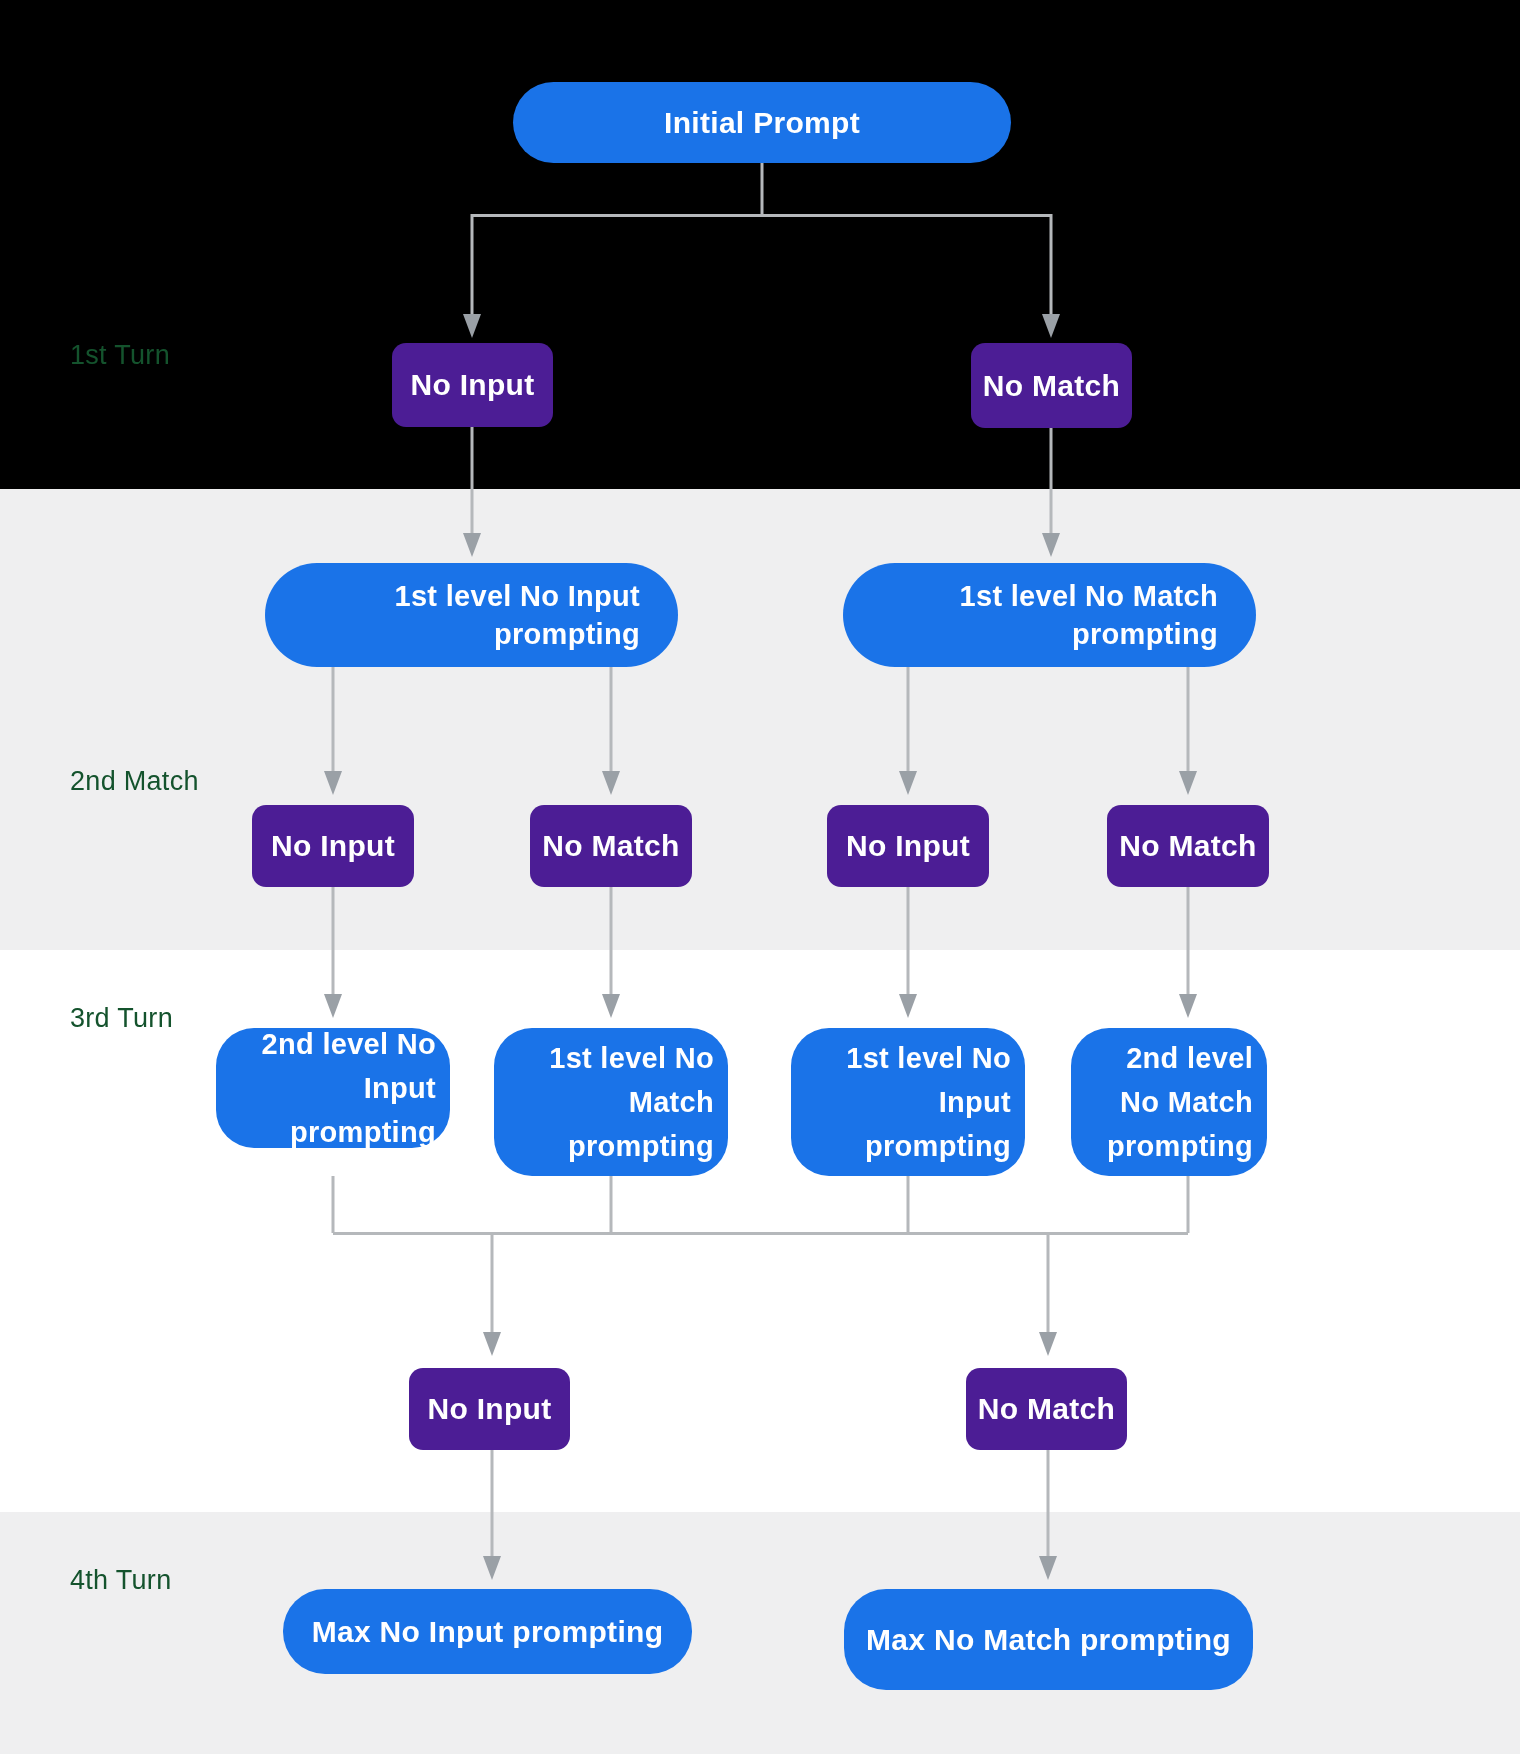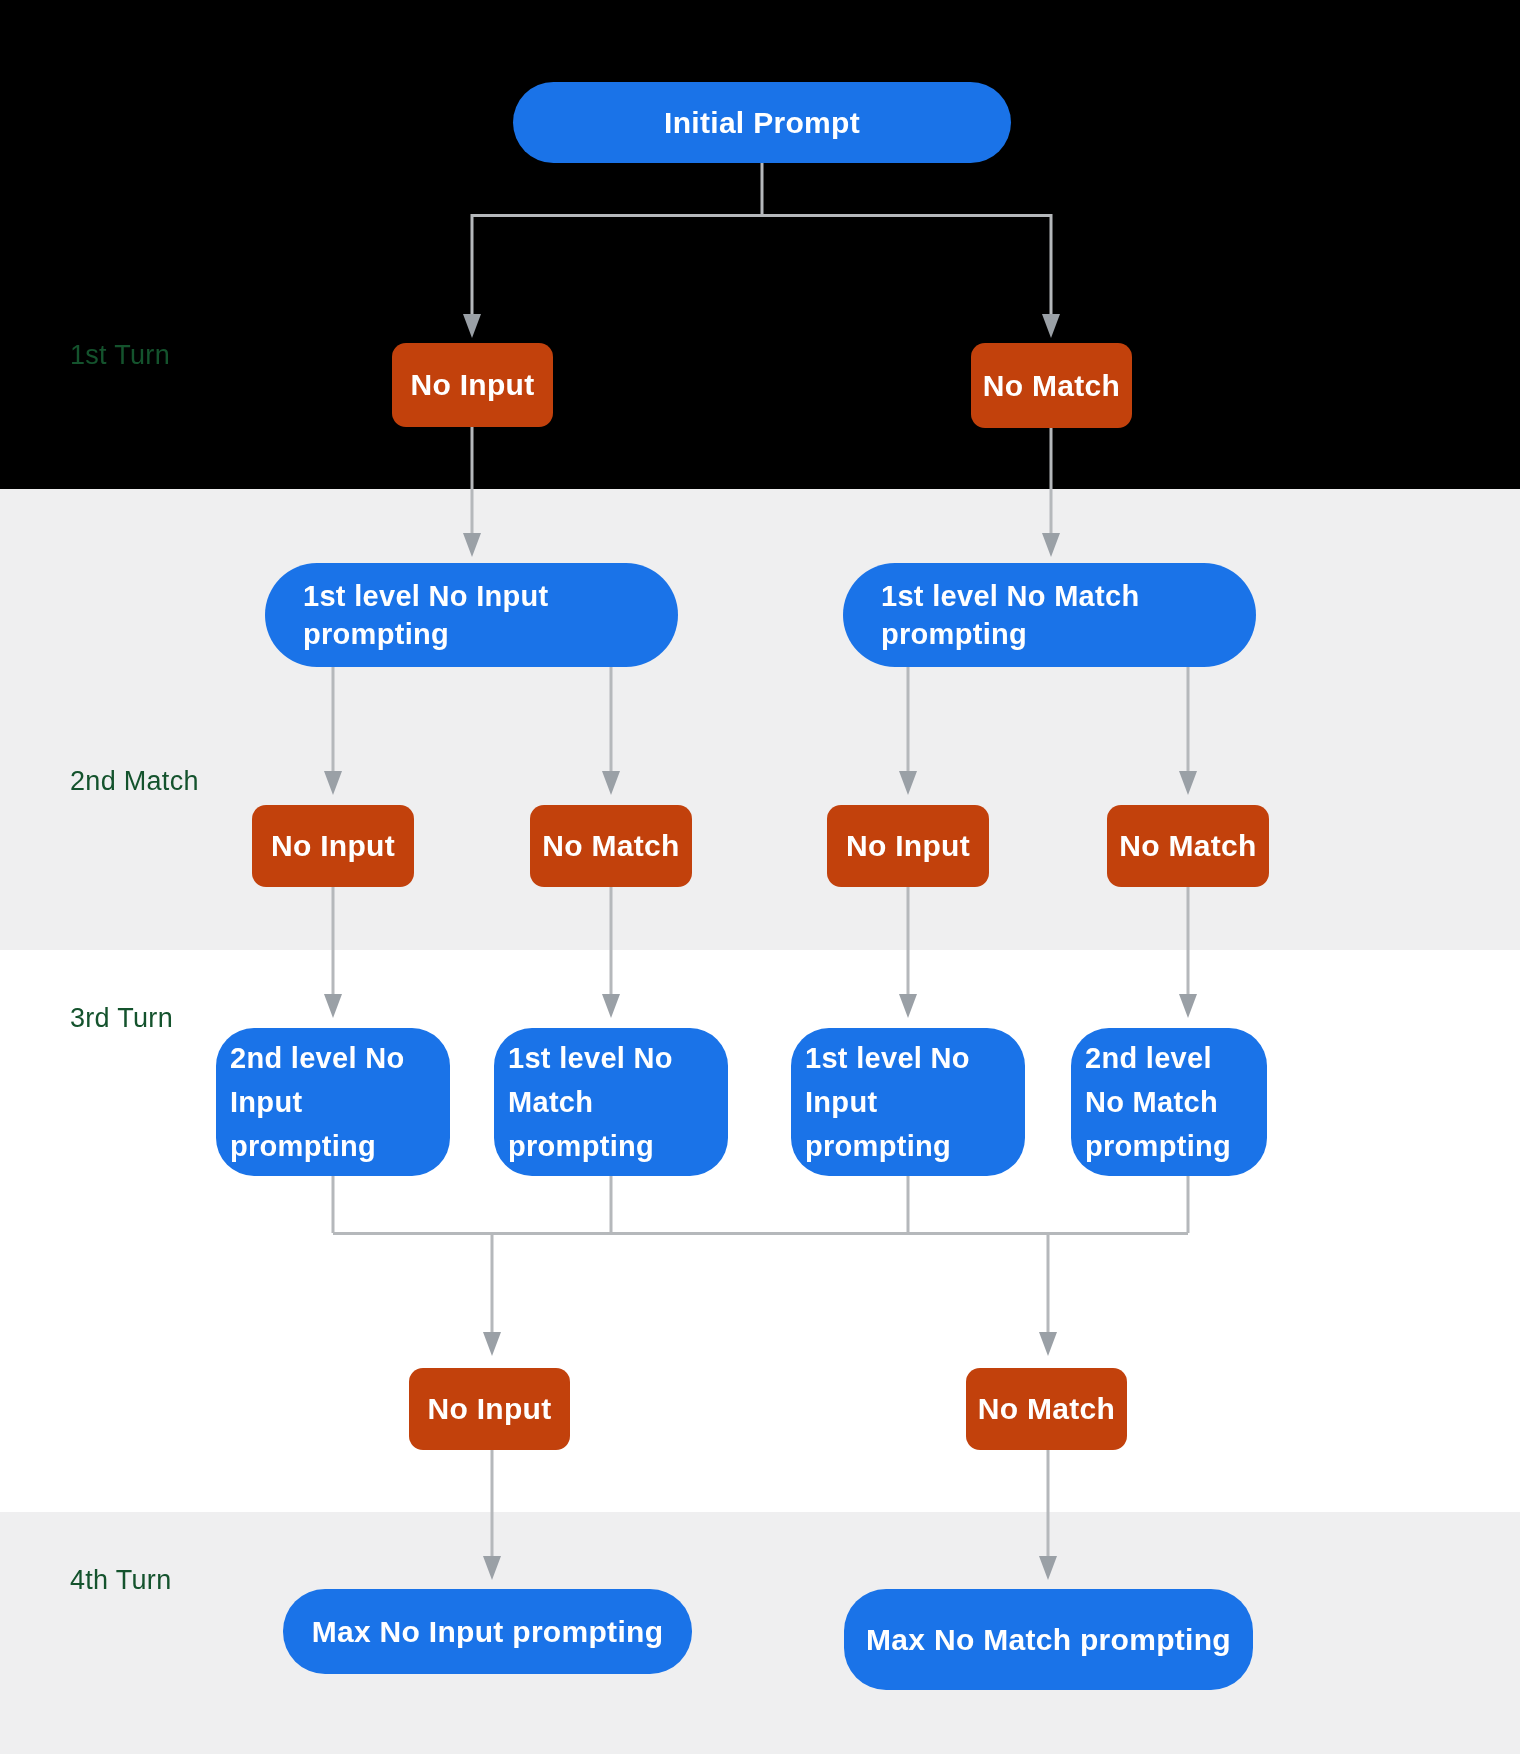--- a/index.html
+++ b/index.html
@@ -8,25 +8,25 @@
     font-family:"Liberation Sans",sans-serif;background:#ffffff;
   }
   .band{position:absolute;left:0;width:1520px;}
   .band-black{top:0;height:489px;background:#000000;}
   .band-gray-1{top:489px;height:461px;background:#efeff0;}
   .band-white{top:950px;height:562px;background:#ffffff;}
   .band-gray-2{top:1512px;height:242px;background:#efeff0;}
   .connectors{position:absolute;top:0;left:0;}
   .node{
     position:absolute;display:flex;align-items:center;justify-content:center;
-    text-align:left;color:#ffffff;font-weight:600;letter-spacing:.3px;
+    text-align:right;color:#ffffff;font-weight:600;letter-spacing:.3px;
     box-sizing:border-box;
   }
   .node-blue{background:#1a73e8;}
-  .node-green{background:#c2410c;}
+  .node-green{background:#4c1d95;}
   .pill-lg{font-size:30px;border-radius:42px;}
   .event-box{font-size:30px;border-radius:14px;}
   .prompt-2line{font-size:29px;line-height:38px;border-radius:52px;padding:0 38px;}
   .prompt-3line{font-size:29px;line-height:44px;border-radius:38px;padding:0 14px;}
   .turn-label{
     position:absolute;left:70px;font-size:27px;line-height:38px;
     color:#14532d;font-weight:400;letter-spacing:.3px;
   }
 </style>
 </head>
@@ -77,21 +77,21 @@
   <div class="node node-green event-box" style="left:971px;top:343px;width:161px;height:85px;">No Match</div>
 
   <div class="node node-blue prompt-2line" style="left:265px;top:563px;width:413px;height:104px;">1st level No Input prompting</div>
   <div class="node node-blue prompt-2line" style="left:843px;top:563px;width:413px;height:104px;">1st level No Match prompting</div>
 
   <div class="node node-green event-box" style="left:252px;top:805px;width:162px;height:82px;">No Input</div>
   <div class="node node-green event-box" style="left:530px;top:805px;width:162px;height:82px;">No Match</div>
   <div class="node node-green event-box" style="left:827px;top:805px;width:162px;height:82px;">No Input</div>
   <div class="node node-green event-box" style="left:1107px;top:805px;width:162px;height:82px;">No Match</div>
 
-  <div class="node node-blue prompt-3line" style="left:216px;top:1028px;width:234px;height:148px;">2nd level No Input prompting</div>
+  <div class="node node-blue prompt-3line" style="left:216px;top:1028px;width:234px;height:120px;">2nd level No Input prompting</div>
   <div class="node node-blue prompt-3line" style="left:494px;top:1028px;width:234px;height:148px;">1st level No Match prompting</div>
   <div class="node node-blue prompt-3line" style="left:791px;top:1028px;width:234px;height:148px;">1st level No Input prompting</div>
   <div class="node node-blue prompt-3line" style="left:1071px;top:1028px;width:196px;height:148px;">2nd level No Match prompting</div>
 
   <div class="node node-green event-box" style="left:409px;top:1368px;width:161px;height:82px;">No Input</div>
   <div class="node node-green event-box" style="left:966px;top:1368px;width:161px;height:82px;">No Match</div>
 
   <div class="node node-blue pill-lg" style="left:283px;top:1589px;width:409px;height:85px;">Max No Input prompting</div>
   <div class="node node-blue pill-lg" style="left:844px;top:1589px;width:409px;height:101px;">Max No Match prompting</div>
 

